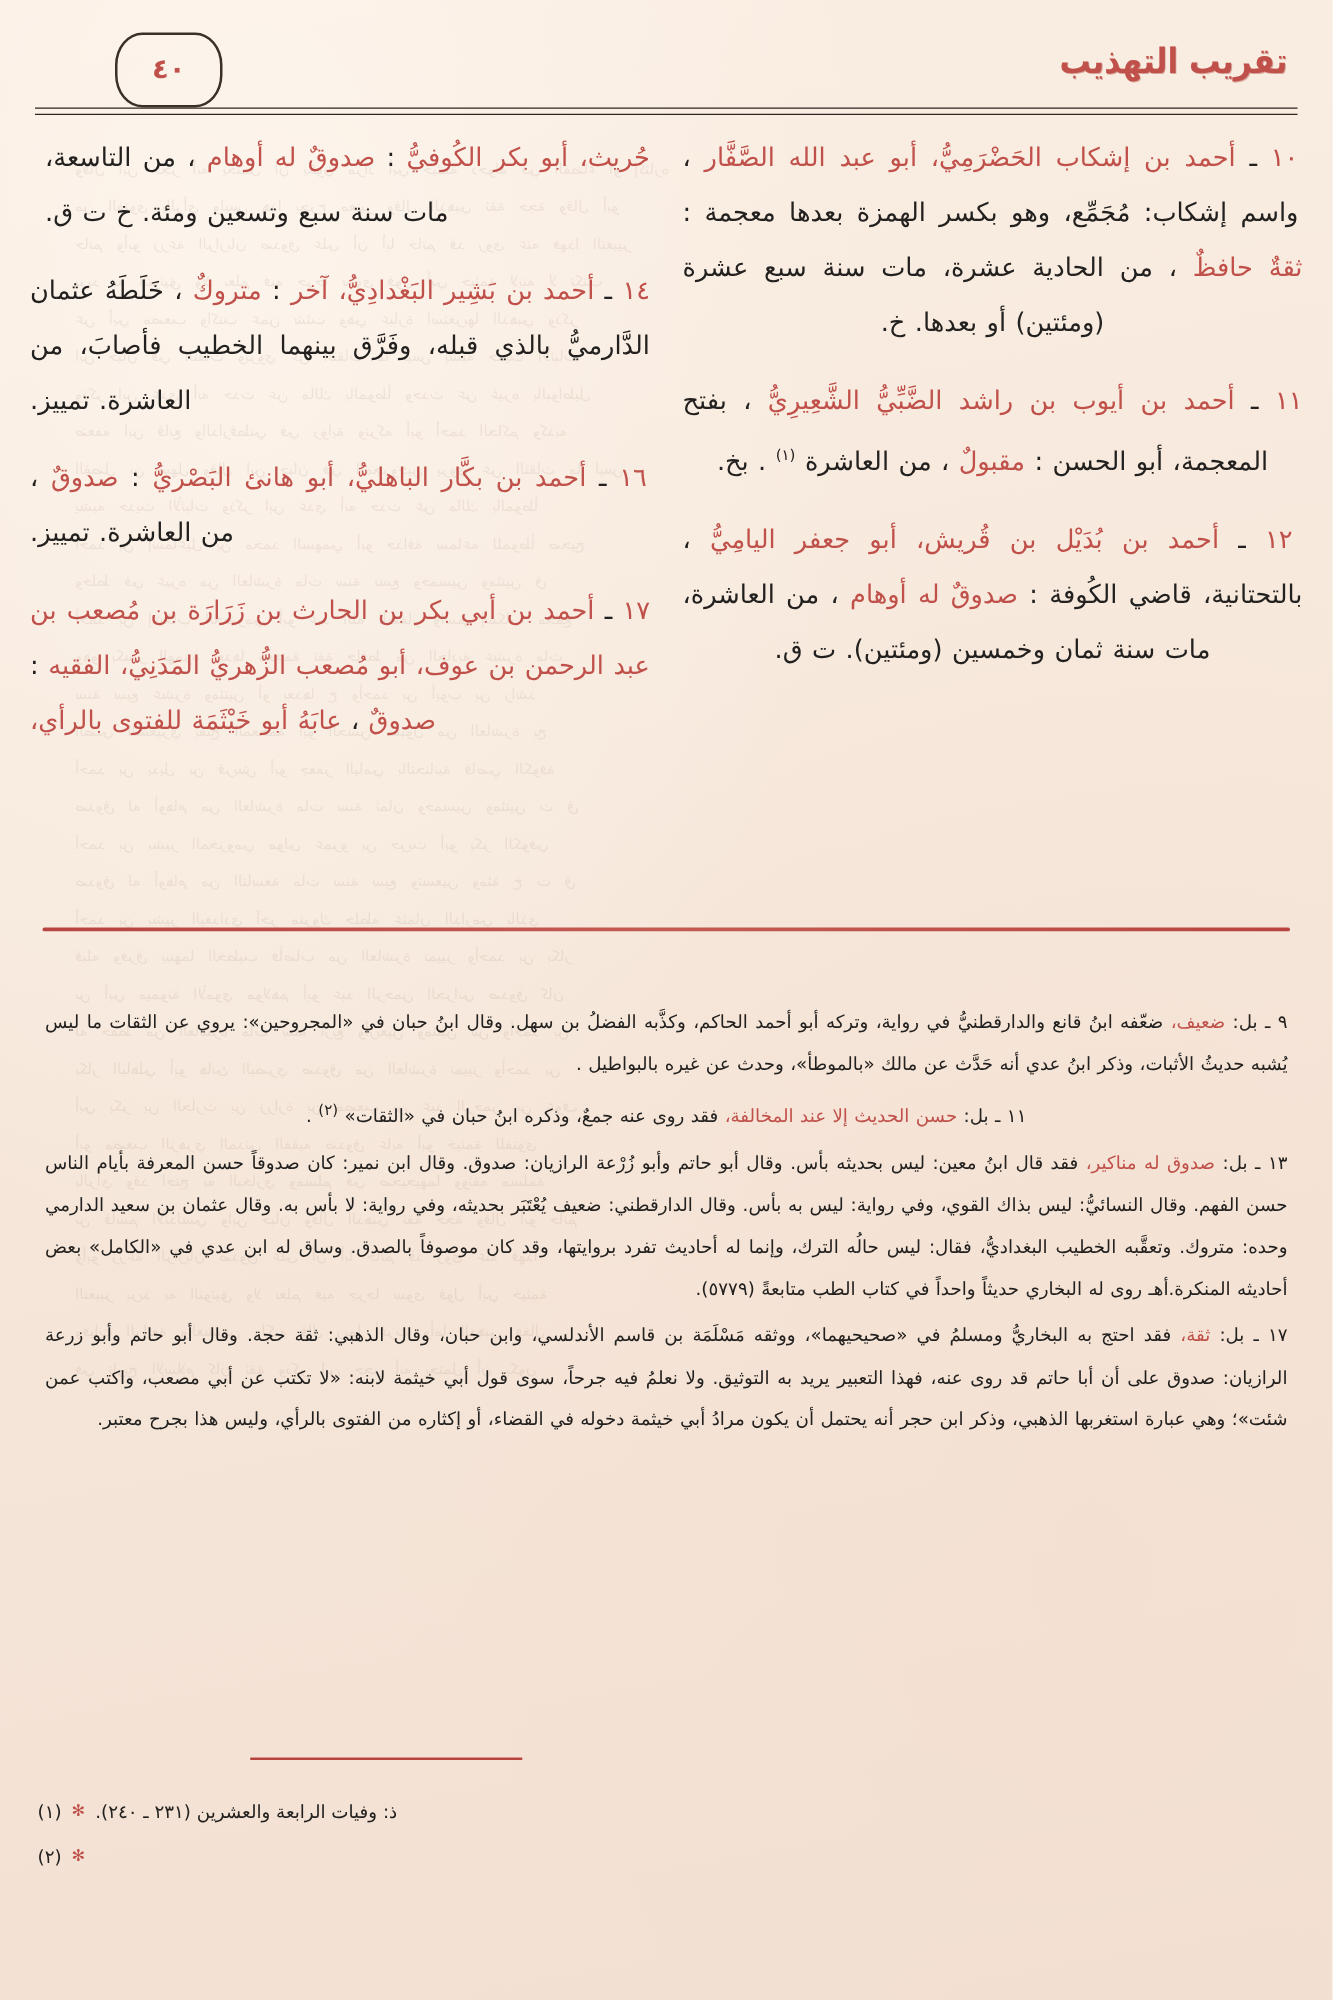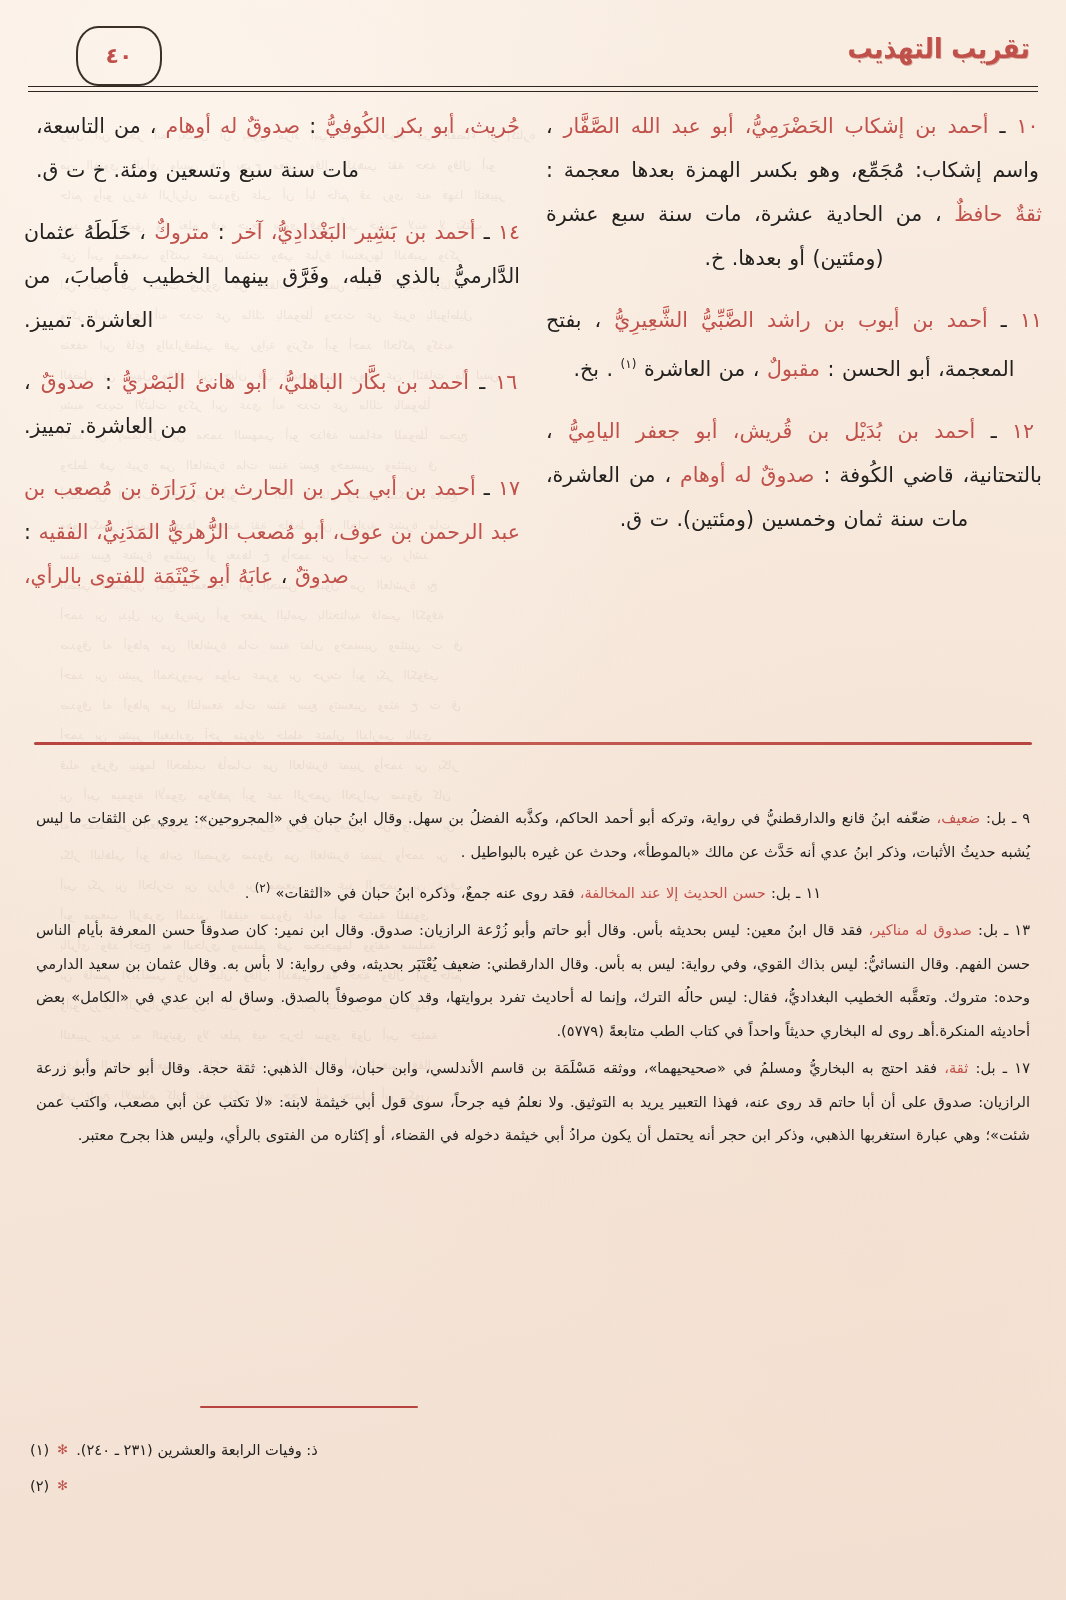--- a/index.html
+++ b/index.html
@@ -57,21 +57,21 @@
     font-size: 25px;
     font-weight: bold;
     color: #c0504a;
     letter-spacing: -1px;
     text-shadow: 0.7px 0.7px 0 rgba(170,80,70,0.45);
     white-space: nowrap;
     transform: scaleY(1.12);
   }
   .page-num-box {
     position: absolute;
-    left: 48px;
+    left: 64px;
     top: -4px;
     width: 82px;
     height: 56px;
     border: 2px solid #3a3027;
     border-radius: 22px / 26px;
     display: flex;
     align-items: center;
     justify-content: center;
   }
   .page-num {

